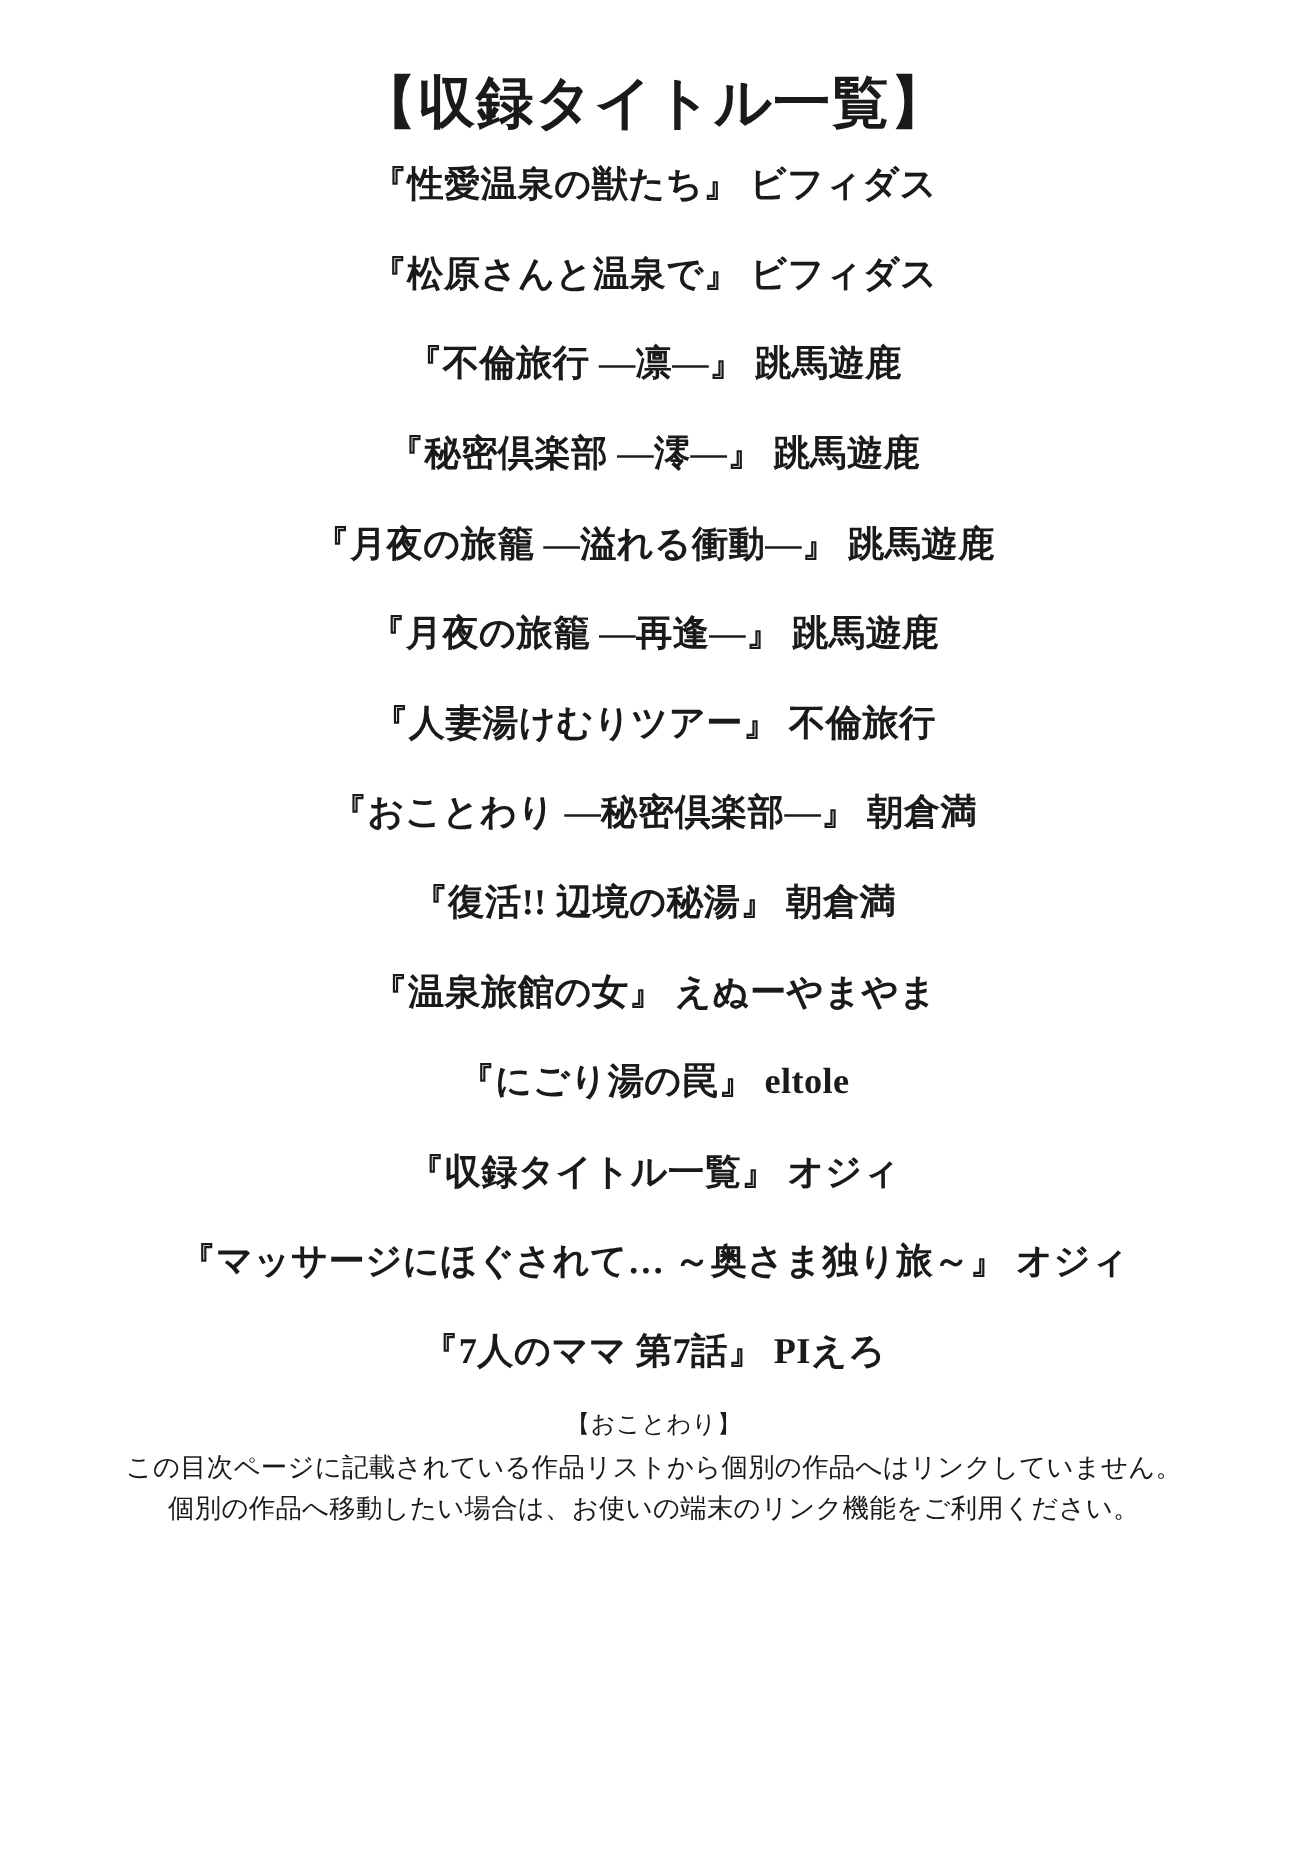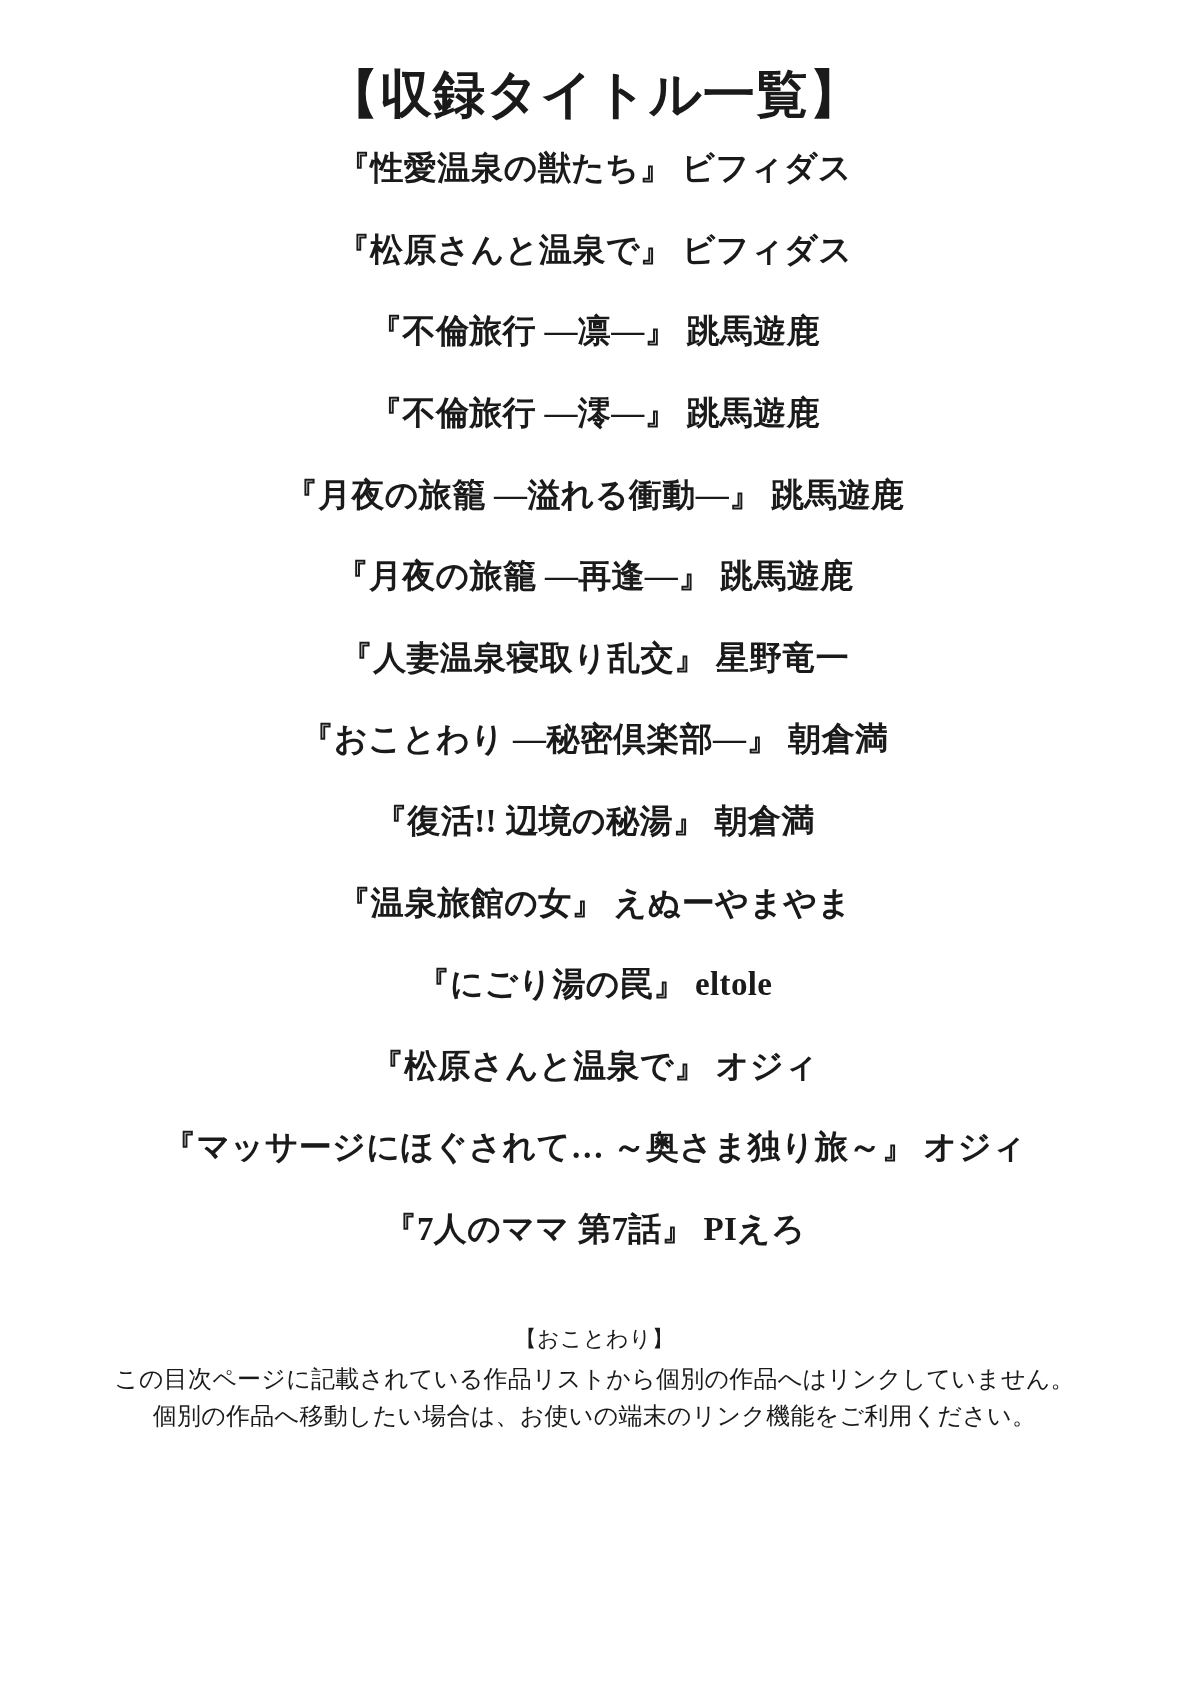--- a/index.html
+++ b/index.html
@@ -57,50 +57,49 @@
     width: 100%;
     text-align: center;
     margin-top: 2px;
   }
   .notice-heading {
     font-size: 22px;
     font-weight: 400;
     line-height: 1.5;
     margin-bottom: 6px;
     letter-spacing: 0.02em;
-    margin-top: 44px;
   }
   .notice-line {
     font-size: 24px;
     font-weight: 400;
     line-height: 1.55;
     letter-spacing: 0.01em;
     white-space: nowrap;
   }
 </style>
 </head>
 <body>
 
 <div class="page">
 
   <h1 class="doc-title">【収録タイトル一覧】</h1>
 
   <ul class="title-list">
     <li>『性愛温泉の獣たち』 ビフィダス</li>
     <li>『松原さんと温泉で』 ビフィダス</li>
     <li>『不倫旅行 ―凛―』 跳馬遊鹿</li>
-    <li>『不倫旅行 ―澪―』 跳馬遊鹿</li>
+    <li>『秘密倶楽部 ―澪―』 跳馬遊鹿</li>
     <li>『月夜の旅籠 ―溢れる衝動―』 跳馬遊鹿</li>
     <li>『月夜の旅籠 ―再逢―』 跳馬遊鹿</li>
-    <li>『人妻温泉寝取り乱交』 星野竜一</li>
+    <li>『人妻湯けむりツアー』 不倫旅行</li>
     <li>『おことわり ―秘密倶楽部―』 朝倉満</li>
     <li>『復活!! 辺境の秘湯』 朝倉満</li>
     <li>『温泉旅館の女』 えぬーやまやま</li>
     <li>『にごり湯の罠』 eltole</li>
-    <li>『松原さんと温泉で』 オジィ</li>
+    <li>『収録タイトル一覧』 オジィ</li>
     <li>『マッサージにほぐされて… ～奥さま独り旅～』 オジィ</li>
     <li>『7人のママ 第7話』 PIえろ</li>
   </ul>
 
   <div class="notice">
     <div class="notice-heading">【おことわり】</div>
     <div class="notice-line">この目次ページに記載されている作品リストから個別の作品へはリンクしていません。</div>
     <div class="notice-line">個別の作品へ移動したい場合は、お使いの端末のリンク機能をご利用ください。</div>
   </div>
 

